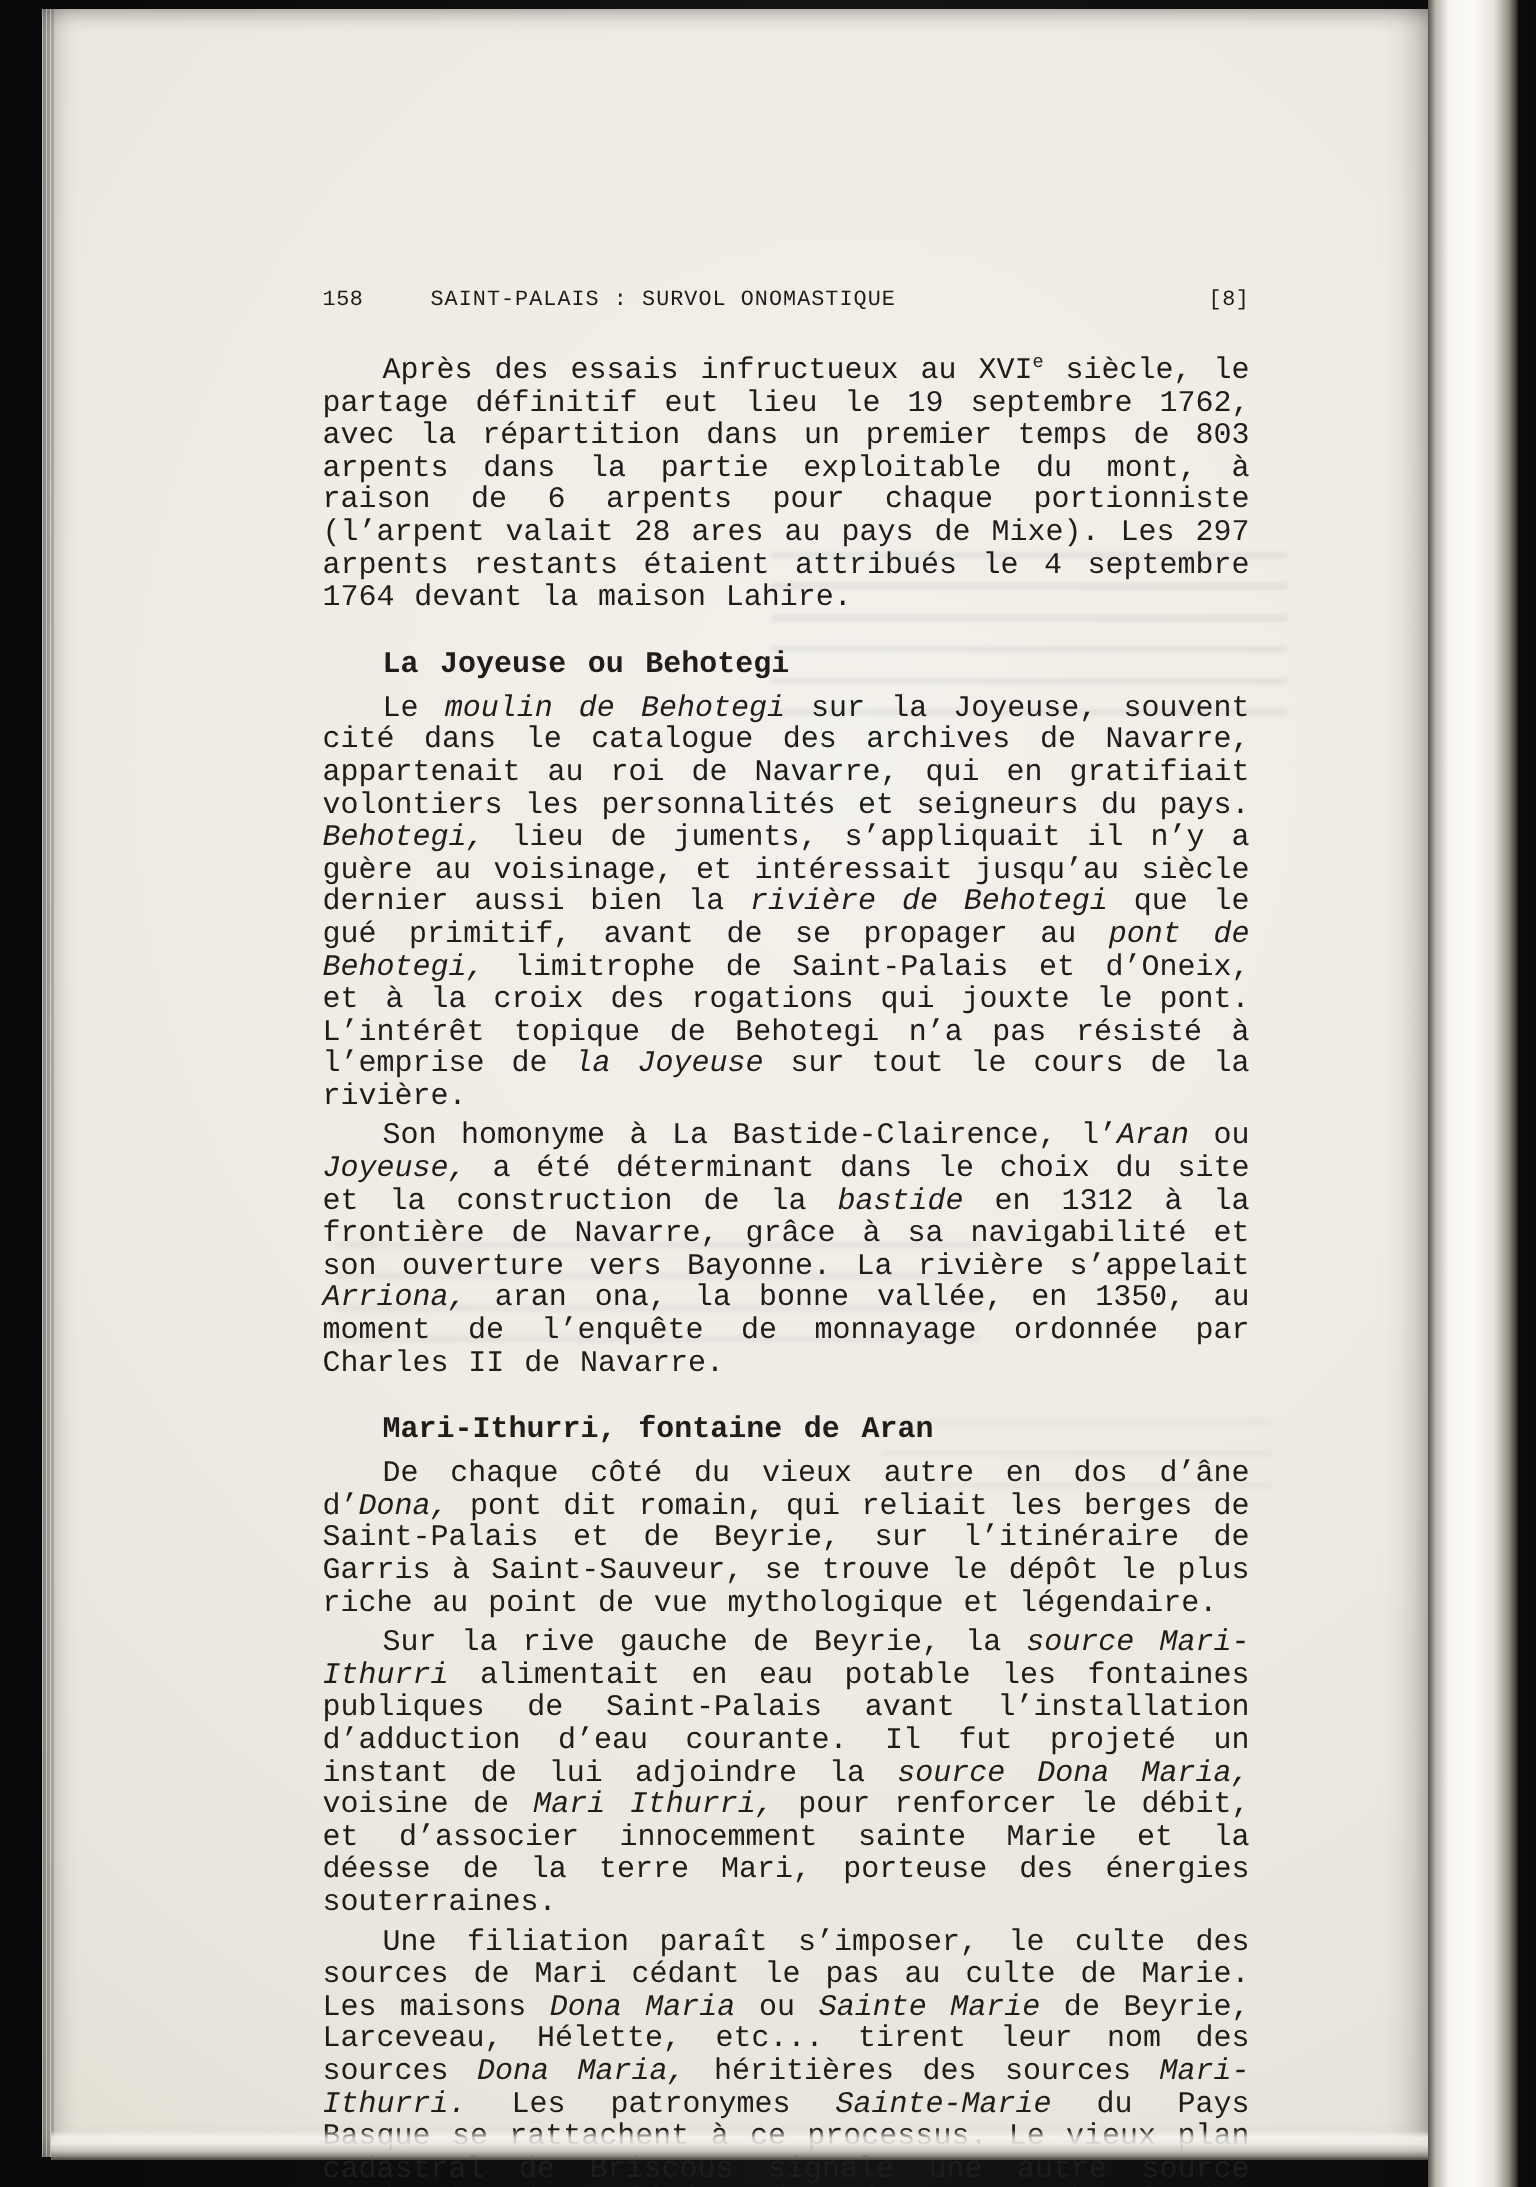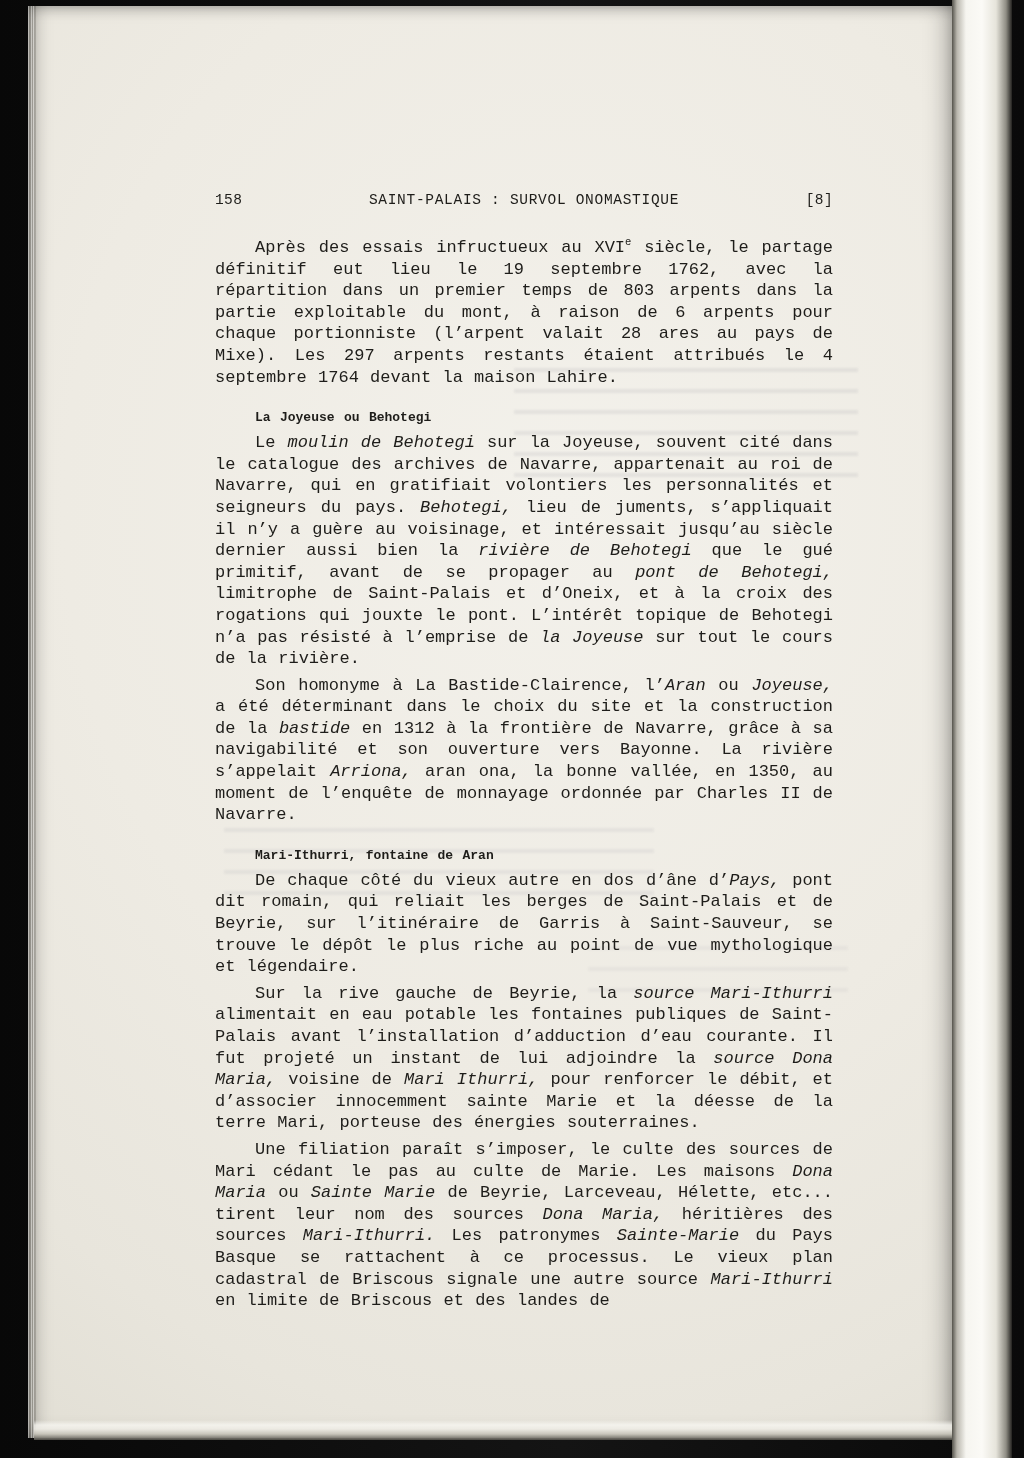--- a/index.html
+++ b/index.html
@@ -58,36 +58,36 @@
     width: 618px;
     color: #1e1d1a;
     font-family: Liberation Mono, monospace;
   }
   .running-head {
     display: flex; align-items: baseline;
     font-size: 14.5px; letter-spacing: .4px;
     margin-bottom: 29px;
   }
   .running-head .pn { width: 72px; }
-  .running-head .title { flex: 1; text-align: center; letter-spacing: .7px; }
+  .running-head .title { flex: 1; letter-spacing: .7px; }
   .running-head .folio { width: 72px; text-align: right; }
   .blocks p {
     margin: 0 0 5px 0;
-    font-size: 17px; line-height: 21.6px;
+    font-size: 20px; line-height: 21.6px;
     text-align: justify; text-indent: 40px;
     word-spacing: .06em;
   }
   .blocks h2.section {
     font-size: 21px; font-weight: bold;
     text-align: center; text-indent: 0;
     margin: 44px 0 30px 0;
     letter-spacing: .3px;
   }
   .blocks h3.sub {
-    font-size: 13px; font-weight: bold;
+    font-size: 20px; font-weight: bold;
     margin: 22px 0 7px 0; text-indent: 40px;
     word-spacing: .12em;
   }
   .blocks sup { font-size: .62em; vertical-align: super; line-height: 0; }
   .blocks em { font-style: italic; }
   .ghost {
     position: absolute;
     background: repeating-linear-gradient(180deg,
       rgba(85,85,110,.085) 0 4px, rgba(85,85,110,0) 4px 21px);
     filter: blur(1.3px);
@@ -112,21 +112,21 @@
         <span class="pn">158</span>
         <span class="title">SAINT-PALAIS : SURVOL ONOMASTIQUE</span>
         <span class="folio">[8]</span>
       </div>
       <div class="blocks">
           <p><span>Après des essais infructueux au XVI</span><sup>e</sup><span> siècle, le partage définitif eut lieu le 19 septembre 1762, avec la répartition dans un premier temps de 803 arpents dans la partie exploitable du mont, à raison de 6 arpents pour chaque portionniste (l’arpent valait 28 ares au pays de Mixe). Les 297 arpents restants étaient attribués le 4 septembre 1764 devant la maison Lahire.</span></p>
           <h3 class="sub">La Joyeuse ou Behotegi</h3>
           <p><span>Le </span><em>moulin de Behotegi</em><span> sur la Joyeuse, souvent cité dans le catalogue des archives de Navarre, appartenait au roi de Navarre, qui en gratifiait volontiers les personnalités et seigneurs du pays. </span><em>Behotegi,</em><span> lieu de juments, s’appliquait il n’y a guère au voisinage, et intéressait jusqu’au siècle dernier aussi bien la </span><em>rivière de Behotegi</em><span> que le gué primitif, avant de se propager au </span><em>pont de Behotegi,</em><span> limitrophe de Saint-Palais et d’Oneix, et à la croix des rogations qui jouxte le pont. L’intérêt topique de Behotegi n’a pas résisté à l’emprise de </span><em>la Joyeuse</em><span> sur tout le cours de la rivière.</span></p>
           <p><span>Son homonyme à La Bastide-Clairence, l’</span><em>Aran</em><span> ou </span><em>Joyeuse,</em><span> a été déterminant dans le choix du site et la construction de la </span><em>bastide</em><span> en 1312 à la frontière de Navarre, grâce à sa navigabilité et son ouverture vers Bayonne. La rivière s’appelait </span><em>Arriona,</em><span> aran ona, la bonne vallée, en 1350, au moment de l’enquête de monnayage ordonnée par Charles II de Navarre.</span></p>
           <h3 class="sub">Mari-Ithurri, fontaine de Aran</h3>
-          <p><span>De chaque côté du vieux autre en dos d’âne d’</span><em>Pays,</em><span> pont dit romain, qui reliait les berges de Saint-Palais et de Beyrie, sur l’itinéraire de Garris à Saint-Sauveur, se trouve le dépôt le plus riche au point de vue mythologique et légendaire.</span></p>
+          <p><span>De chaque côté du vieux autre en dos d’âne d’</span><em>Dona,</em><span> pont dit romain, qui reliait les berges de Saint-Palais et de Beyrie, sur l’itinéraire de Garris à Saint-Sauveur, se trouve le dépôt le plus riche au point de vue mythologique et légendaire.</span></p>
           <p><span>Sur la rive gauche de Beyrie, la </span><em>source Mari-Ithurri</em><span> alimentait en eau potable les fontaines publiques de Saint-Palais avant l’installation d’adduction d’eau courante. Il fut projeté un instant de lui adjoindre la </span><em>source Dona Maria,</em><span> voisine de </span><em>Mari Ithurri,</em><span> pour renforcer le débit, et d’associer innocemment sainte Marie et la déesse de la terre Mari, porteuse des énergies souterraines.</span></p>
           <p><span>Une filiation paraît s’imposer, le culte des sources de Mari cédant le pas au culte de Marie. Les maisons </span><em>Dona Maria</em><span> ou </span><em>Sainte Marie</em><span> de Beyrie, Larceveau, Hélette, etc... tirent leur nom des sources </span><em>Dona Maria,</em><span> héritières des sources </span><em>Mari-Ithurri.</em><span> Les patronymes </span><em>Sainte-Marie</em><span> du Pays Basque se rattachent à ce processus. Le vieux plan cadastral de Briscous signale une autre source </span><em>Mari-Ithurri</em><span> en limite de Briscous et des landes de</span></p>
         </div>
     </div>
   </div>
 
   <div class="facing-edge"></div>
   <div class="bottom-edge"></div>
 </div>
 

